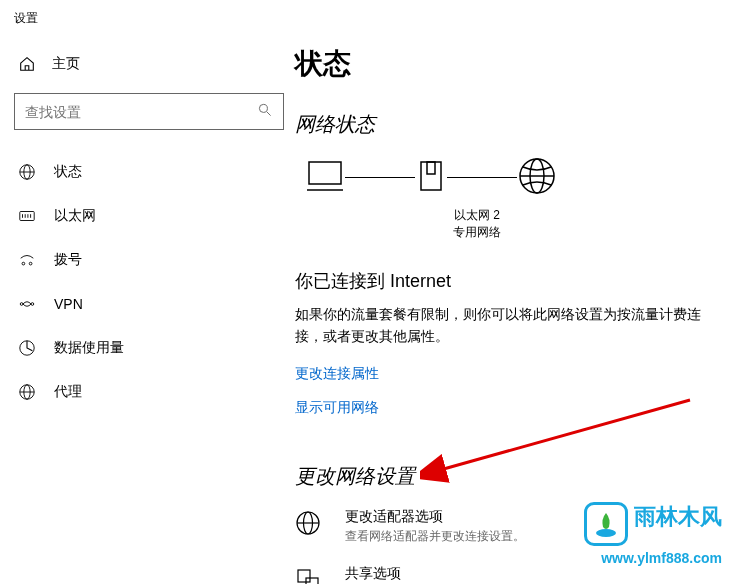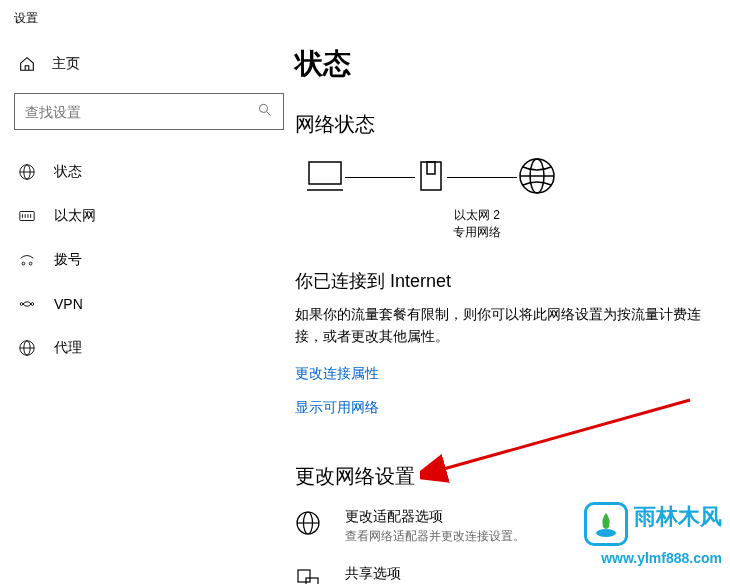--- a/index.html
+++ b/index.html
@@ -76,20 +76,21 @@
     }
     .page-title {
       font-size: 28px;
       font-weight: 600;
       margin-bottom: 28px;
     }
     .section-header {
       font-size: 20px;
       font-weight: 400;
       margin-bottom: 18px;
+      font-style: italic;
     }
     .network-diagram {
       display: flex;
       align-items: center;
       gap: 0;
       margin-bottom: 8px;
       padding-left: 10px;
     }
     .diagram-line {
       width: 70px;
@@ -249,20 +250,29 @@
         <svg viewBox="0 0 20 20" width="18" height="18" fill="none" stroke="#000" stroke-width="1">
           <circle cx="4" cy="10" r="1.5"></circle>
             <circle cx="16" cy="10" r="1.5"></circle>
             <path d="M5.5 10 Q10 5 14.5 10"></path>
             <path d="M5.5 10 Q10 15 14.5 10"></path>
         </svg>
       </span>
       <span>VPN</span>
     </div>
 
+    <div class="sidebar-item">
+      <span class="sidebar-icon">
+        <svg viewBox="0 0 20 20" width="18" height="18" fill="none" stroke="#000" stroke-width="1">
+          <circle cx="10" cy="10" r="8"></circle>
+            <path d="M10 2 L10 10 L16 13" stroke-width="1.2"></path>
+        </svg>
+      </span>
+      <span>数据使用量</span>
+    </div>
 
     <div class="sidebar-item">
       <span class="sidebar-icon">
         <svg viewBox="0 0 20 20" width="18" height="18" fill="none" stroke="#000" stroke-width="1">
           <circle cx="10" cy="10" r="8"></circle>
             <ellipse cx="10" cy="10" rx="3.5" ry="8"></ellipse>
             <line x1="2" y1="10" x2="18" y2="10"></line>
         </svg>
       </span>
       <span>代理</span>

